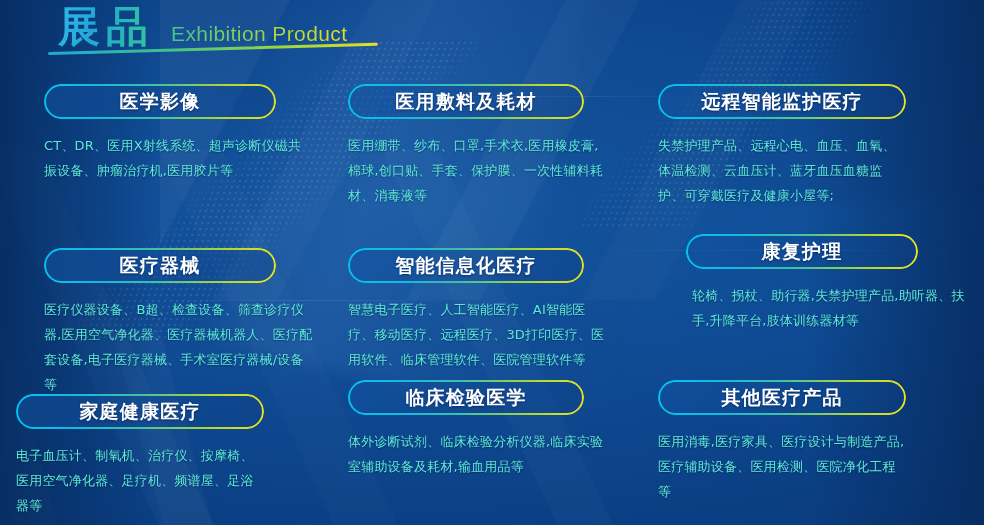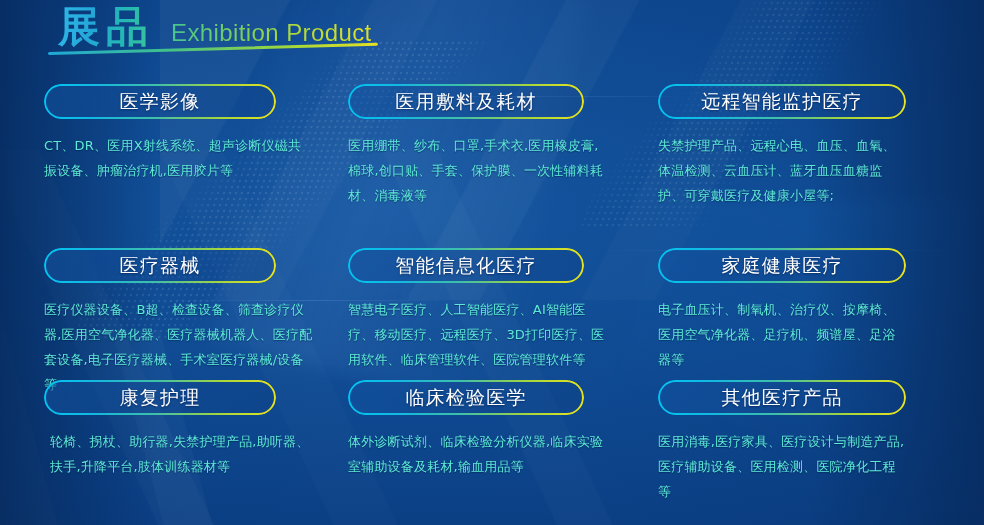--- a/index.html
+++ b/index.html
@@ -91,21 +91,21 @@
     display:flex; align-items:baseline; gap:17px;
   }
   .title-cn{
     font-family:"DejaVu Sans","Liberation Sans",sans-serif;
     font-size:42px; font-weight:700; letter-spacing:6px; line-height:1;
     background:linear-gradient(100deg,#2fb8e8 0%,#23a7d8 35%,#25b9b0 70%,#3ec49c 100%);
     -webkit-background-clip:text; background-clip:text; color:transparent;
   }
   .title-en{
     font-family:"Liberation Sans","DejaVu Sans",sans-serif;
-    font-size:24px; font-weight:400; letter-spacing:.4px; line-height:1;
+    font-size:21px; font-weight:400; letter-spacing:.4px; line-height:1;
     background:linear-gradient(95deg,#46c48e 0%,#7fd05c 38%,#b8d935 68%,#e1e024 100%);
     -webkit-background-clip:text; background-clip:text; color:transparent;
   }
   .title-rule{
     position:absolute; left:48px; top:52px; width:330px; height:3px;
     background:linear-gradient(90deg,#1ea8d8 0%,#3fc08c 35%,#9ad63f 70%,#e6e023 100%);
     transform:rotate(-1.6deg); transform-origin:left center;
     border-radius:2px;
   }
 
@@ -132,21 +132,21 @@
   .pill::before{
     content:""; position:absolute; inset:0; border-radius:18px; padding:2px;
     background:linear-gradient(92deg,#00c6f2 0%,#14b8e0 22%,#3fc0a8 48%,#a7d63a 76%,#e9e41f 100%);
     -webkit-mask:linear-gradient(#000 0 0) content-box, linear-gradient(#000 0 0);
     -webkit-mask-composite:xor; mask-composite:exclude;
     pointer-events:none;
   }
   .pill-label{
     position:relative;
     font-family:"DejaVu Sans","Liberation Sans",sans-serif;
-    font-size:19px; font-weight:400; color:#ffffff; letter-spacing:1.2px;
+    font-size:19px; font-weight:700; color:#ffffff; letter-spacing:1.2px;
     white-space:nowrap;
     text-shadow:0 1px 2px rgba(0,20,60,.55);
   }
 
   .pill-w1{ width:232px; padding:0; }
   .pill-w2{ width:236px; padding:0; }
   .pill-w3{ width:248px; padding:0; }
 
   .desc{
     margin-top:14px;
@@ -221,34 +221,34 @@
     <div class="desc w-a">医疗仪器设备、B超、检查设备、筛查诊疗仪器,医用空气净化器、医疗器械机器人、医疗配套设备,电子医疗器械、手术室医疗器械/设备等</div>
   </div>
 
   <div class="cell c1 r1">
     <div class="pill pill-w2">
       <span class="pill-label">智能信息化医疗</span>
     </div>
     <div class="desc w-b">智慧电子医疗、人工智能医疗、AI智能医疗、移动医疗、远程医疗、3D打印医疗、医用软件、临床管理软件、医院管理软件等</div>
   </div>
 
+  <div class="cell c0 r2">
+    <div class="pill pill-w1">
+      <span class="pill-label">康复护理</span>
+    </div>
+    <div class="desc w-a center-ish">轮椅、拐杖、助行器,失禁护理产品,助听器、扶手,升降平台,肢体训练器材等</div>
+  </div>
+
   <div class="cell c2 r1">
     <div class="pill pill-w3">
       <span class="pill-label">家庭健康医疗</span>
     </div>
     <div class="desc w-c">电子血压计、制氧机、治疗仪、按摩椅、医用空气净化器、足疗机、频谱屋、足浴器等</div>
   </div>
 
-  <div class="cell c0 r2">
-    <div class="pill pill-w1">
-      <span class="pill-label">康复护理</span>
-    </div>
-    <div class="desc w-a center-ish">轮椅、拐杖、助行器,失禁护理产品,助听器、扶手,升降平台,肢体训练器材等</div>
-  </div>
-
   <div class="cell c1 r2">
     <div class="pill pill-w2">
       <span class="pill-label">临床检验医学</span>
     </div>
     <div class="desc w-b">体外诊断试剂、临床检验分析仪器,临床实验室辅助设备及耗材,输血用品等</div>
   </div>
 
   <div class="cell c2 r2">
     <div class="pill pill-w3">
       <span class="pill-label">其他医疗产品</span>

